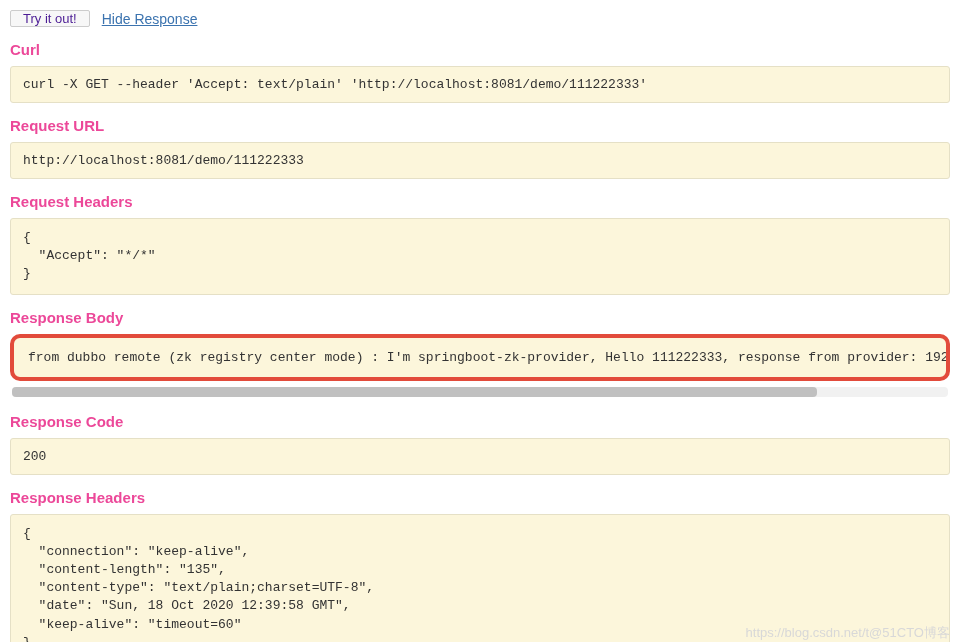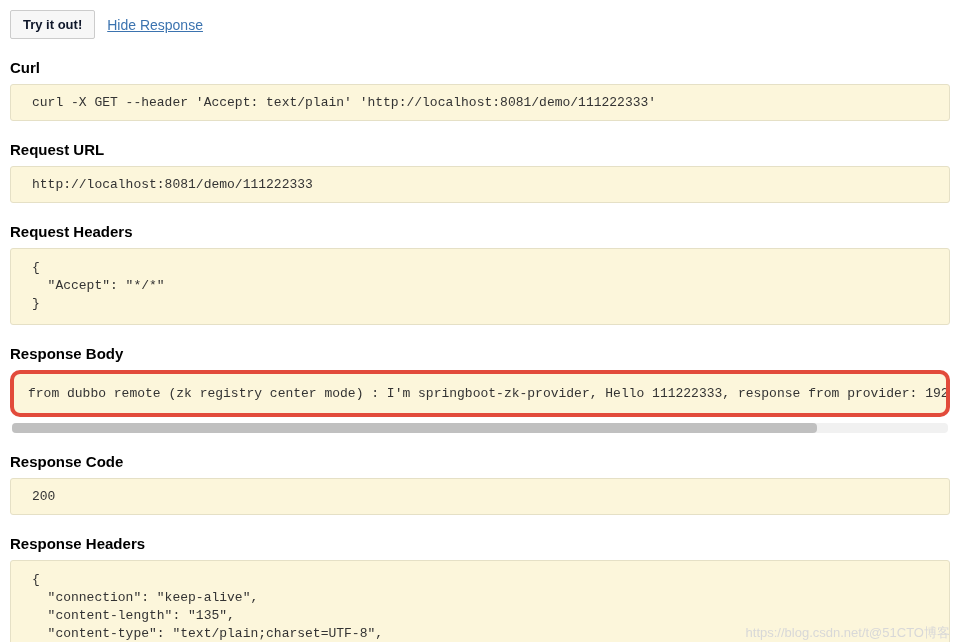--- a/index.html
+++ b/index.html
@@ -11,46 +11,45 @@
     }
     .top-row {
       display: flex;
       align-items: center;
       gap: 12px;
       margin-bottom: 14px;
     }
     .try-btn {
       background: #f7f7f7;
       border: 1px solid #ccc;
-      padding: 6px 12px;
+      padding: 0 12px;
       font-size: 13px;
       cursor: pointer;
       border-radius: 2px;
-      color: #0f172a;
-      font-weight: bold;
+      color: #4c1d95;
     }
     .hide-link {
       color: #3b73af;
       text-decoration: underline;
       font-size: 14px;
       cursor: pointer;
       text-align: right;
     }
     .section-title {
-      color: #000000;
+      color: #ec4899;
       font-size: 15px;
       font-weight: 600;
       margin-bottom: 8px;
-      margin-top: 20px;
+      margin-top: 8px;
     }
     .code-box, .pre-box {
       background: #fcf6db;
       border: 1px solid #e5e0c6;
       border-radius: 3px;
-      padding: 10px 21px;
+      padding: 10px 12px;
       font-family: "Courier New", Consolas, monospace;
       font-size: 13px;
       color: #333;
       margin-bottom: 14px;
       white-space: pre;
       overflow-x: hidden;
     }
     .pre-box {
       line-height: 1.4;
     }

